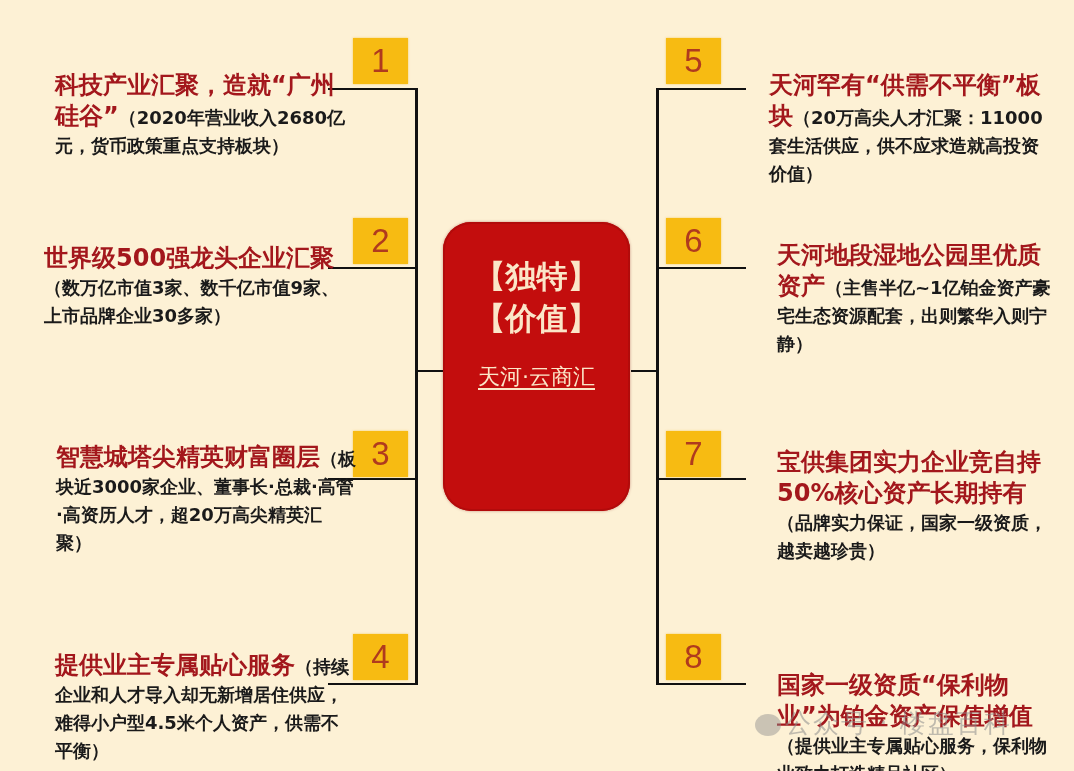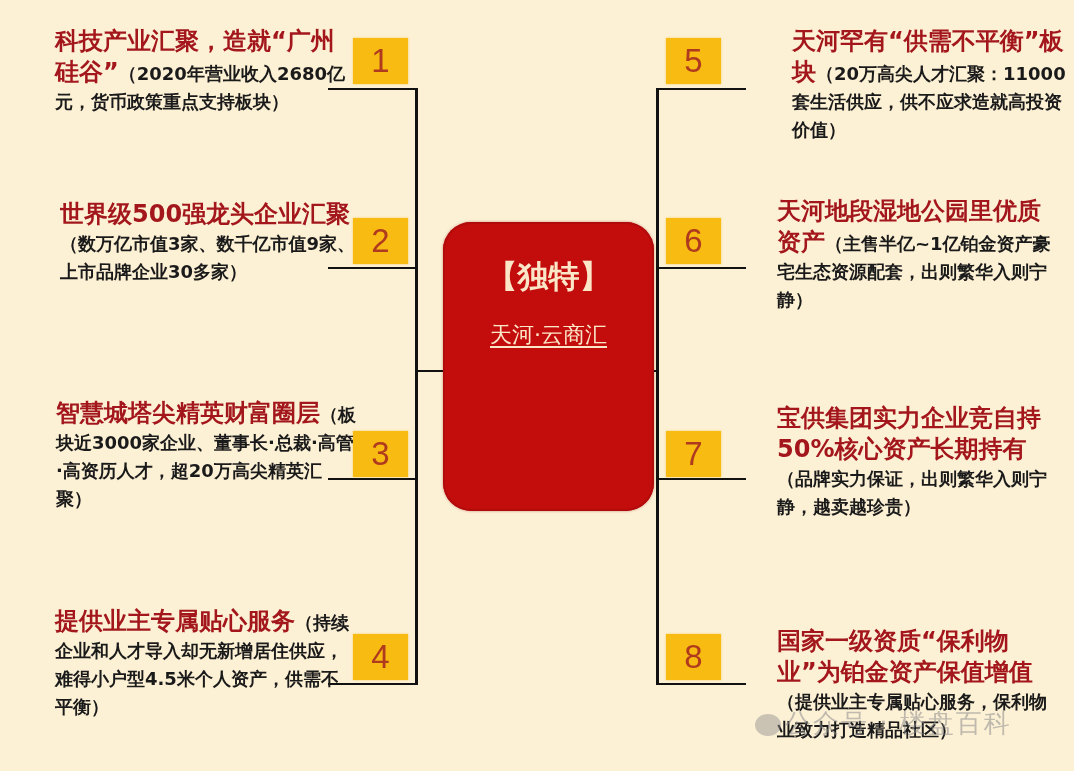--- a/index.html
+++ b/index.html
@@ -11,30 +11,30 @@
     .hline { position: absolute; height: 2px; background: #111; }
     .vline { position: absolute; width: 3px; background: #111; }
     .numbox {
       position: absolute; width: 55px; height: 46px;
       background: #f7bb12;
       color: #b03a1e;
       font-family: "Liberation Sans", sans-serif;
       font-size: 33px; line-height: 46px; text-align: center;
       box-shadow: 0 0 2px rgba(240,180,20,0.6);
     }
-    .item { position: absolute; width: 300px; }
+    .item { position: absolute; width: 300px; margin-top: 44px; }
     .item.right { width: 275px; }
     .title {
       color: #a3171c; font-weight: bold; font-size: 24px; line-height: 31px;
     }
     .desc {
       color: #1a1a1a; font-weight: bold; font-size: 18px; line-height: 28px;
     }
     .center {
-      position: absolute; left: 443px; top: 222px; width: 211px; height: 289px;
+      position: absolute; left: 443px; top: 222px; width: 187px; height: 289px;
       background: #c30d0d; border-radius: 28px;
       box-shadow: 0 0 0 2px #b20b0b inset, 0 0 3px rgba(120,0,0,0.4);
       text-align: center;
     }
     .center .kw {
       color: #fbe6c8; font-weight: bold; font-size: 31px; line-height: 42px;
       margin-top: 33px;
     }
     .center .kw div { white-space: nowrap; }
     .center .sub {
@@ -76,46 +76,47 @@
 <div class="numbox" style="left:353px; top:634px;">4</div>
 
 <div class="numbox" style="left:666px; top:38px;">5</div>
 <div class="numbox" style="left:666px; top:218px;">6</div>
 <div class="numbox" style="left:666px; top:431px;">7</div>
 <div class="numbox" style="left:666px; top:634px;">8</div>
 
 <div class="item" style="left:55px; top:26px;">
   <span class="title">科技产业汇聚，造就“广州硅谷”</span><span class="desc">（2020年营业收入2680亿元，货币政策重点支持板块）</span>
 </div>
-<div class="item" style="left:60px; top:199px;">
+<div class="item" style="left:44px; top:199px;">
   <span class="title">世界级500强龙头企业汇聚</span><span class="desc">（数万亿市值3家、数千亿市值9家、上市品牌企业30多家）</span>
 </div>
 <div class="item" style="left:56px; top:398px;">
   <span class="title">智慧城塔尖精英财富圈层</span><span class="desc">（板块近3000家企业、董事长·总裁·高管·高资历人才，超20万高尖精英汇聚）</span>
 </div>
 <div class="item" style="left:55px; top:606px;">
   <span class="title">提供业主专属贴心服务</span><span class="desc">（持续企业和人才导入却无新增居住供应，难得小户型4.5米个人资产，供需不平衡）</span>
 </div>
 
-<div class="item right" style="left:792px; top:26px;">
+<div class="item right" style="left:769px; top:26px;">
   <span class="title">天河罕有“供需不平衡”板块</span><span class="desc">（20万高尖人才汇聚：11000套生活供应，供不应求造就高投资价值）</span>
 </div>
 <div class="item right" style="left:777px; top:196px;">
   <span class="title">天河地段湿地公园里优质资产</span><span class="desc">（主售半亿~1亿铂金资产豪宅生态资源配套，出则繁华入则宁静）</span>
 </div>
 <div class="item right" style="left:777px; top:403px;">
-  <span class="title">宝供集团实力企业竞自持50%核心资产长期持有</span><span class="desc">（品牌实力保证，出则繁华入则宁静，越卖越珍贵）</span>
+  <span class="title">宝供集团实力企业竞自持50%核心资产长期持有</span><span class="desc">（品牌实力保证，国家一级资质，越卖越珍贵）</span>
 </div>
 <div class="item right" style="left:777px; top:626px;">
   <span class="title">国家一级资质“保利物业”为铂金资产保值增值</span><span class="desc">（提供业主专属贴心服务，保利物业致力打造精品社区）</span>
 </div>
 
 <div class="center">
   <div class="kw">
     <div>【独特】</div>
+    <div>【价值】</div>
   </div>
   <div class="sub">
     <div><span>天河·云商汇</span></div>
   </div>
 </div>
 
 <div class="watermark">
   <span class="wm-icon"></span><span>公众号 · 楼盘百科</span>
 </div>
 

